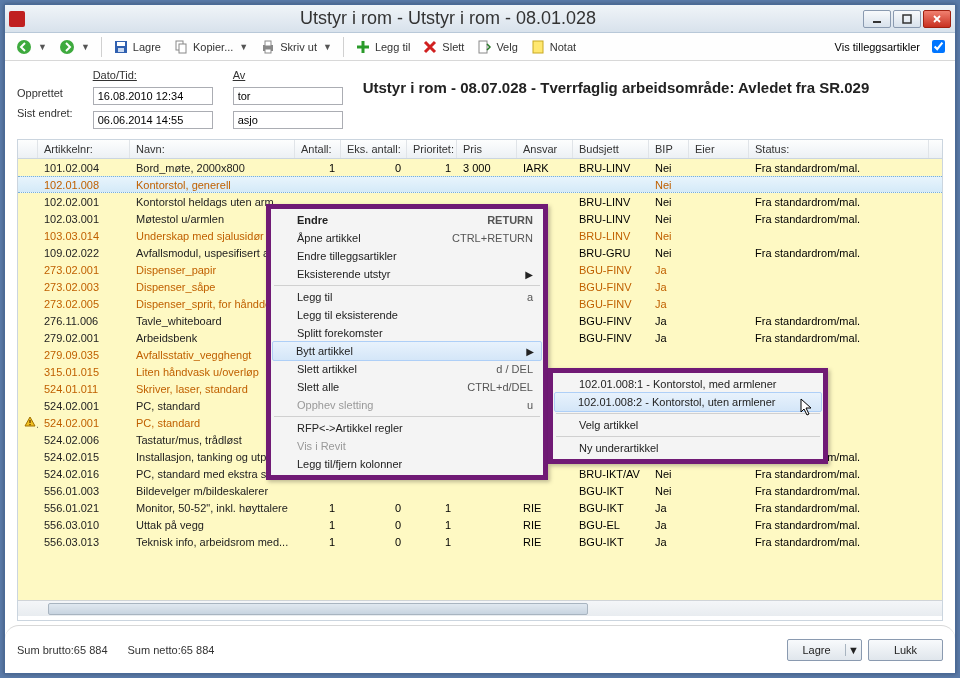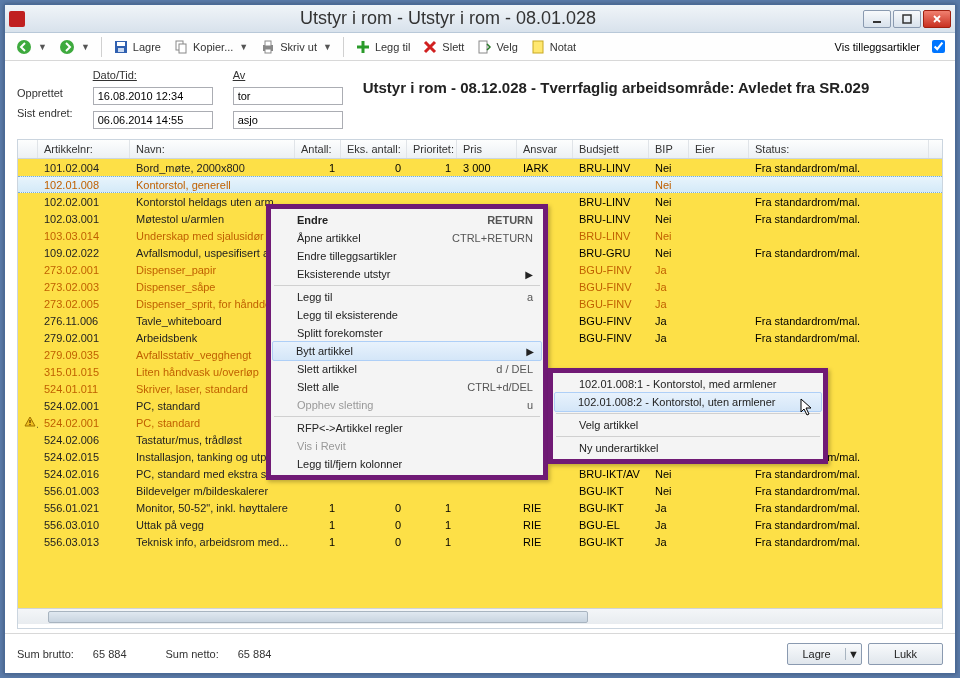--- a/index.html
+++ b/index.html
@@ -31,35 +31,35 @@
 .metarow .col1 { display:flex; flex-direction:column; gap:6px; }
 .metarow .col1 .hdr { text-decoration:underline; color:#333; }
 .metarow input { border:1px solid #abadb3; padding:2px 4px; width:110px; background:#fff; }
 .metarow .col1.wDate input { width:120px; }
 .metarow .col1.wUser input { width:110px; }
 .maintitle { flex:1; font-size:15px; font-weight:bold; color:#222; padding-top:10px; }
 
 .tablewrap { flex:1; margin:6px 12px 4px; border:1px solid #cbd5df; position:relative; overflow:hidden; display:flex; flex-direction:column;}
 .thead { display:flex; background:linear-gradient(to bottom,#fdfefe,#ecf0f4); border-bottom:1px solid #cbd5df; }
 .thead .th { padding:3px 6px; border-right:1px solid #e0e4e8; color:#333; white-space:nowrap; overflow:hidden;}
-.tbody { flex:1; overflow:hidden; background:#fde047; }
+.tbody { flex:1; overflow:hidden; background:#fef9c3; }
 .trow { display:flex; height:17px; align-items:center; }
 .trow .td { padding:1px 6px; white-space:nowrap; overflow:hidden; text-overflow:ellipsis; }
 .trow.selected { background: linear-gradient(to bottom, #e8f4fc, #d4eaf8); border-top:1px dotted #7ab0d8; border-bottom:1px dotted #7ab0d8; height:17px; box-sizing:border-box;}
 .td-orange { color:#c06000; }
 .td-black { color:#222; }
 
 .c0{width:20px;} .c1{width:92px;} .c2{width:165px;} .c3{width:46px;text-align:right;} .c4{width:66px;text-align:right;} .c5{width:50px;text-align:right;} .c6{width:60px;} .c7{width:56px;} .c8{width:76px;} .c9{width:40px;} .c10{width:60px;} .c11{width:180px;}
 
 .th.c3,.th.c4,.th.c5,.th.c6{text-align:left;}
 
 .scrollbar-h { height:16px; background:linear-gradient(to bottom,#f4f6f8,#e8ecf0); border-top:1px solid #d0d4d8; position:relative; margin:0 0 4px 0; }
 .scrollbar-h .thumb { position:absolute; left:30px; top:2px; width:540px; height:12px; background:linear-gradient(to bottom,#e0e8f0,#c8d4e0); border:1px solid #a8b4c0; border-radius:2px;}
 
-.statusbar { height:40px; border-top:1px solid #d8d8d8; display:flex; align-items:center; padding:0 12px; gap:19px;}
+.statusbar { height:48px; border-top:1px solid #d8d8d8; display:flex; align-items:center; padding:0 12px; gap:0;border-radius:14px;}
 .statusbar .lbl { color:#333; }
 .statusbar .val { color:#333; margin-right:20px;}
 .statusbar .btns { margin-left:auto; display:flex; gap:6px; }
 .btn { min-width:75px; height:22px; border:1px solid #8a9ab0; background:linear-gradient(to bottom,#f8fafc,#e0e6ec); border-radius:2px; cursor:pointer; display:flex; align-items:center; justify-content:center; color:#222;}
 .btn.split { display:flex; padding:0;}
 .btn.split .main{flex:1; display:flex; align-items:center; justify-content:center; padding:0 10px;}
 .btn.split .arrow{width:16px; border-left:1px solid #a8b4c0; display:flex; align-items:center; justify-content:center;}
 
 .contextmenu { position:absolute; background:#f4f4f4; border:5px solid #701a75; box-shadow:2px 2px 4px rgba(0,0,0,0.25); z-index:100; padding:2px; }
 .contextmenu .mitem { display:flex; align-items:center; padding:3px 8px 3px 24px; cursor:default; color:#222; position:relative; white-space:nowrap;}
@@ -209,21 +209,21 @@
     <div class="col1 wDate">
       <span class="hdr">Dato/Tid:</span>
       <input value="16.08.2010 12:34" style="">
       <input value="06.06.2014 14:55" style="">
     </div>
     <div class="col1 wUser">
       <span class="hdr">Av</span>
       <input value="tor" style="">
       <input value="asjo" style="">
     </div>
-    <div class="maintitle">Utstyr i rom - 08.12.028 - Tverrfaglig arbeidsområde: Avledet fra SR.029</div>
+    <div class="maintitle">Utstyr i rom - 08.07.028 - Tverrfaglig arbeidsområde: Avledet fra SR.029</div>
   </div>
 
   <div class="tablewrap">
     <div class="thead">
       <div class="th c0"></div>
       <div class="th c1">Artikkelnr:</div>
       <div class="th c2">Navn:</div>
       <div class="th c3">Antall:</div>
       <div class="th c4">Eks. antall:</div>
       <div class="th c5">Prioritet:</div>

